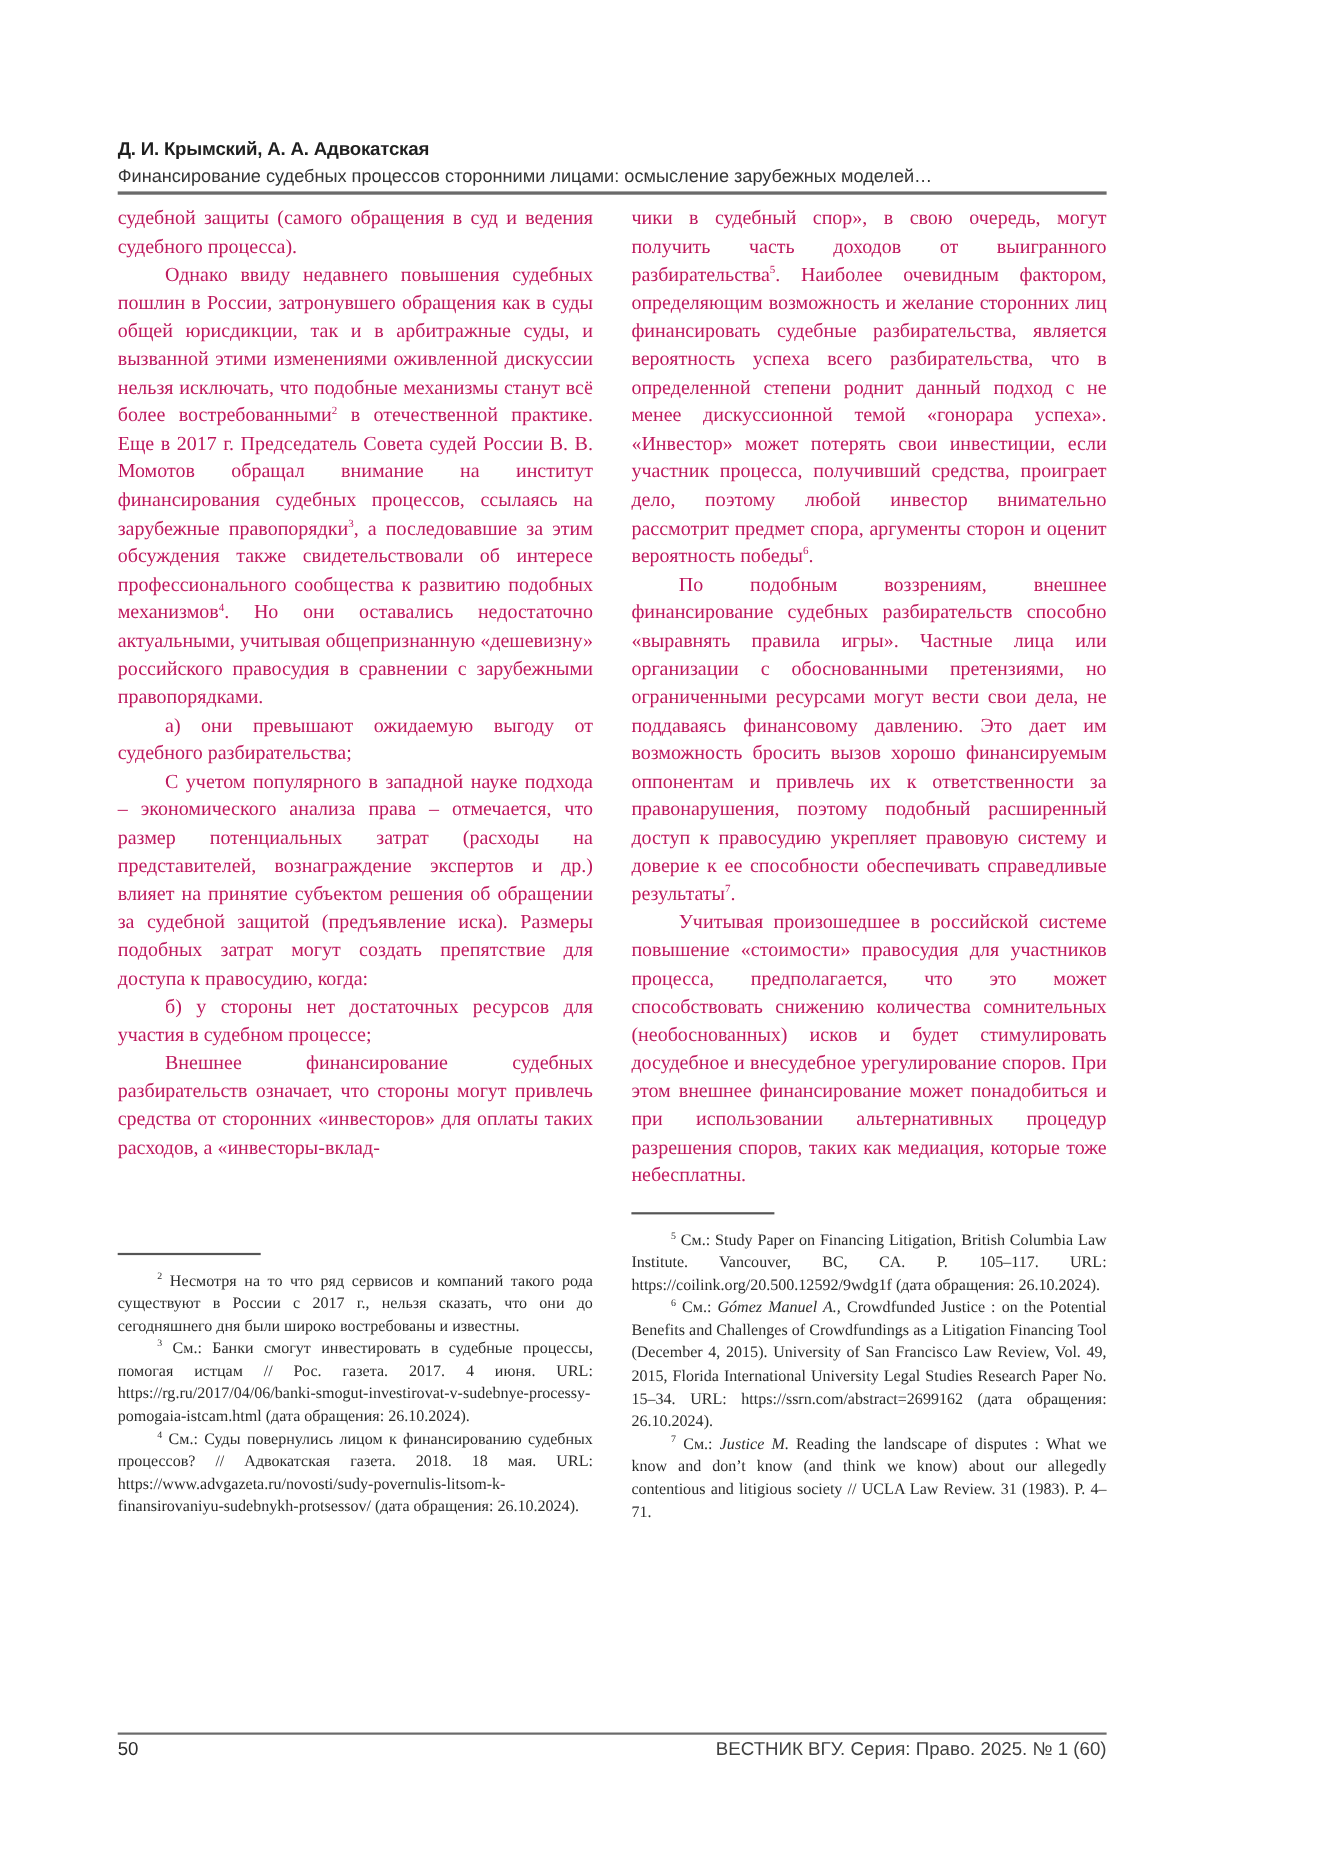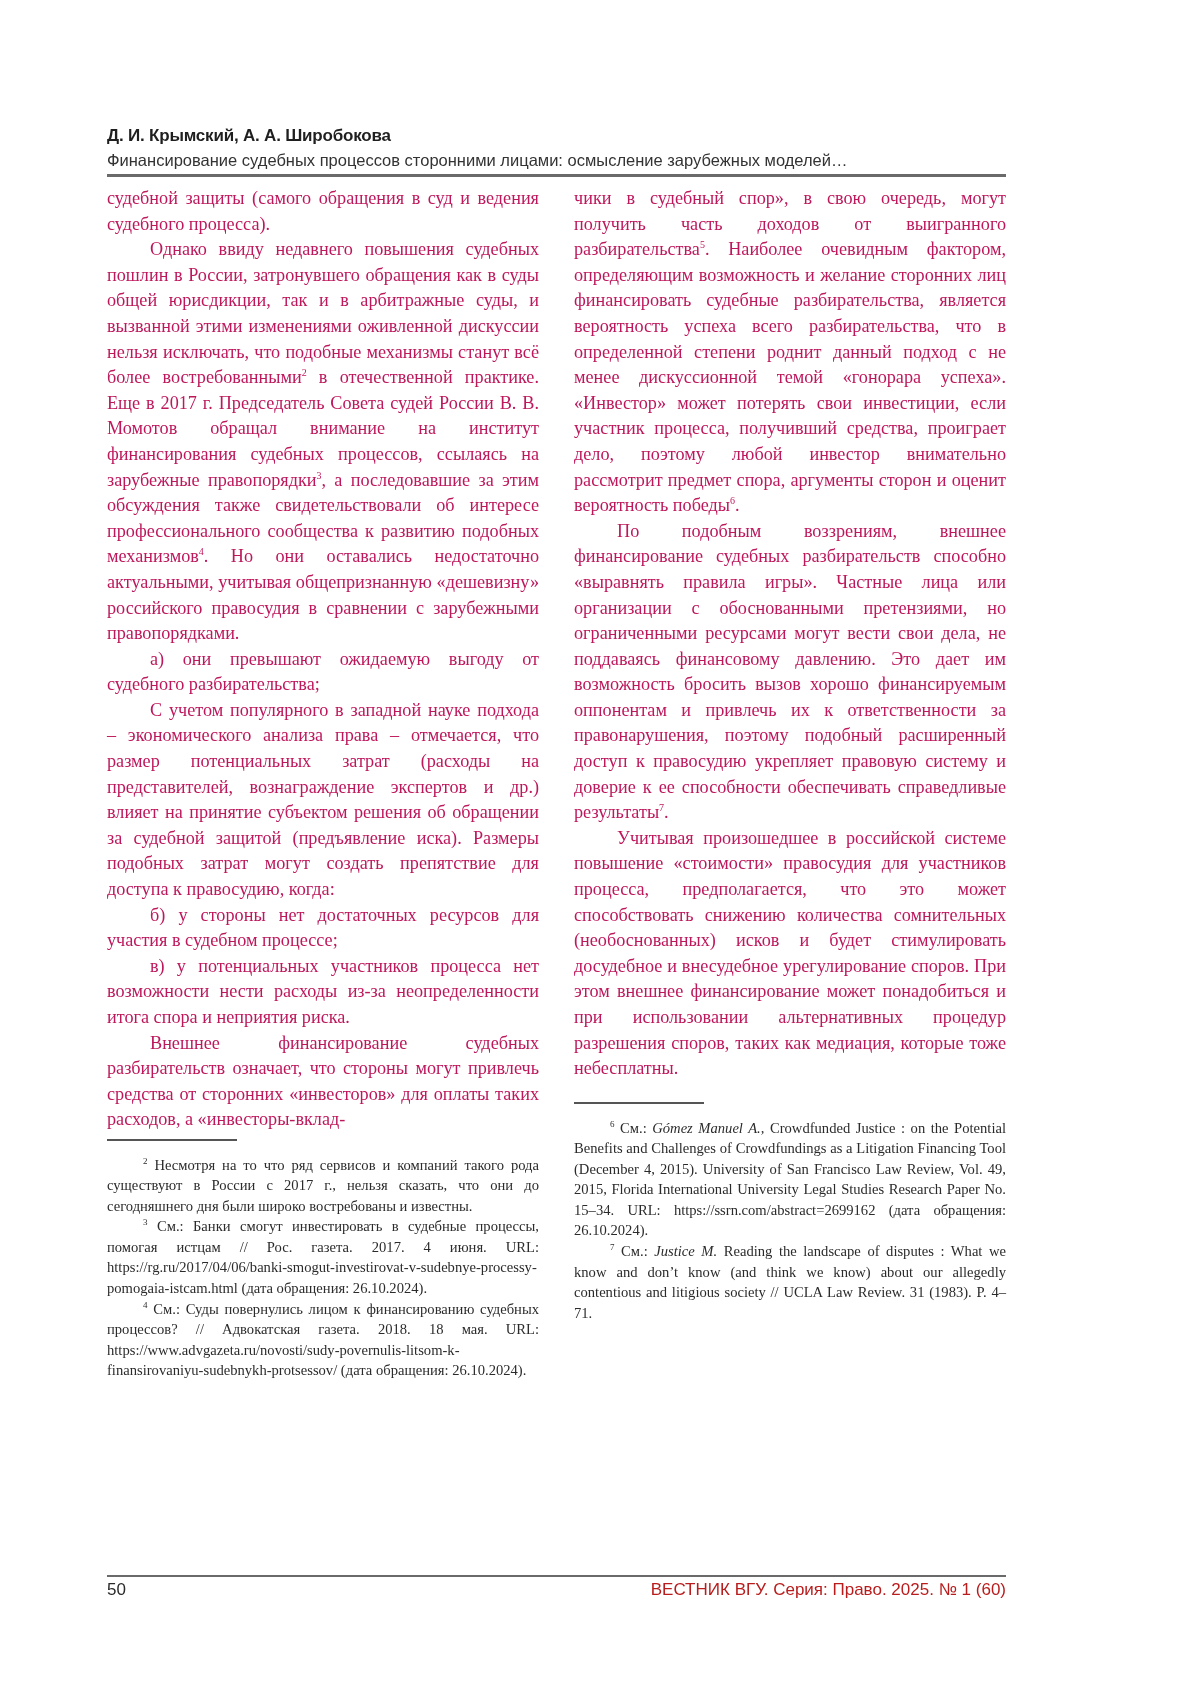--- a/index.html
+++ b/index.html
@@ -22,39 +22,38 @@
   .footnotes { font-family: "Liberation Serif", serif; font-size: 14.6px; line-height: 20.6px; text-align: justify; color: #2b2b2b; }
   .footnotes p { margin: 0; text-indent: 36px; }
   .footnotes sup { font-size: 9px; vertical-align: 6px; }
   .fn-left { position: absolute; top: 1139px; left: 0; width: 432px; }
   .fn-right { position: absolute; top: 1102px; left: 467px; width: 432px; }
   .fn-block { margin-top: 14px; }
   i { font-style: italic; }
 
   .foot-rule { position: absolute; top: 1575px; left: 0; width: 899px; height: 2px; background: #6a6a6a; }
   .folio { position: absolute; top: 1580px; left: 0; font-family: "Liberation Sans", sans-serif; font-size: 17px; color: #2a2a2a; }
-  .journal { position: absolute; top: 1580px; right: 0; font-family: "Liberation Sans", sans-serif; font-size: 17px; color: #b91c1c; }
+  .journal { position: absolute; top: 1580px; right: 0; font-family: "Liberation Sans", sans-serif; font-size: 17px; color: #404040; }
 </style>
 </head>
 <body>
 
 <div class="page">
   <div class="run-head">
-    <div class="authors">Д. И. Крымский, А. А. Широбокова</div>
+    <div class="authors">Д. И. Крымский, А. А. Адвокатская</div>
     <div class="article-title">Финансирование судебных процессов сторонними лицами: осмысление зарубежных моделей…</div>
   </div>
   <div class="head-rule"></div>
 
   <div class="col col-left body-text">
     <p>судебной защиты (самого обращения в суд и ведения судебного процесса).</p>
     <p class="ind"><span>Однако ввиду недавнего повышения судебных пошлин в России, затронувшего обращения как в суды общей юрисдикции, так и в арбитражные суды, и вызванной этими изменениями оживленной дискуссии нельзя исключать, что подобные механизмы станут всё более востребованными</span><sup>2</sup><span> в отечественной практике. Еще в 2017 г. Председатель Совета судей России В. В. Момотов обращал внимание на институт финансирования судебных процессов, ссылаясь на зарубежные правопорядки</span><sup>3</sup><span>, а последовавшие за этим обсуждения также свидетельствовали об интересе профессионального сообщества к развитию подобных механизмов</span><sup>4</sup><span>. Но они оставались недостаточно актуальными, учитывая общепризнанную «дешевизну» российского правосудия в сравнении с зарубежными правопорядками.</span></p>
     <p class="ind">а) они превышают ожидаемую выгоду от судебного разбирательства;</p>
     <p class="ind">С учетом популярного в западной науке подхода – экономического анализа права – отмечается, что размер потенциальных затрат (расходы на представителей, вознаграждение экспертов и др.) влияет на принятие субъектом решения об обращении за судебной защитой (предъявление иска). Размеры подобных затрат могут создать препятствие для доступа к правосудию, когда:</p>
     <p class="ind">б) у стороны нет достаточных ресурсов для участия в судебном процессе;</p>
-    <p class="ind">в) у потенциальных участников процесса нет возможности нести расходы из-за неопределенности итога спора и неприятия риска.</p>
     <p class="ind">Внешнее финансирование судебных разбирательств означает, что стороны могут привлечь средства от сторонних «инвесторов» для оплаты таких расходов, а «инвесторы-вклад-</p>
   </div>
 
   <div class="col col-right body-text">
     <p><span>чики в судебный спор», в свою очередь, могут получить часть доходов от выигранного разбирательства</span><sup>5</sup><span>. Наиболее очевидным фактором, определяющим возможность и желание сторонних лиц финансировать судебные разбирательства, является вероятность успеха всего разбирательства, что в определенной степени роднит данный подход с не менее дискуссионной темой «гонорара успеха». «Инвестор» может потерять свои инвестиции, если участник процесса, получивший средства, проиграет дело, поэтому любой инвестор внимательно рассмотрит предмет спора, аргументы сторон и оценит вероятность победы</span><sup>6</sup><span>.</span></p>
     <p class="ind"><span>По подобным воззрениям, внешнее финансирование судебных разбирательств способно «выравнять правила игры». Частные лица или организации с обоснованными претензиями, но ограниченными ресурсами могут вести свои дела, не поддаваясь финансовому давлению. Это дает им возможность бросить вызов хорошо финансируемым оппонентам и привлечь их к ответственности за правонарушения, поэтому подобный расширенный доступ к правосудию укрепляет правовую систему и доверие к ее способности обеспечивать справедливые результаты</span><sup>7</sup><span>.</span></p>
     <p class="ind">Учитывая произошедшее в российской системе повышение «стоимости» правосудия для участников процесса, предполагается, что это может способствовать снижению количества сомнительных (необоснованных) исков и будет стимулировать досудебное и внесудебное урегулирование споров. При этом внешнее финансирование может понадобиться и при использовании альтернативных процедур разрешения споров, таких как медиация, которые тоже небесплатны.</p>
   </div>
 
   <div class="fn-left footnotes">
@@ -62,20 +61,21 @@
     <div class="fn-block">
       <p><sup>2</sup> <span>Несмотря на то что ряд сервисов и компаний такого рода существуют в России с 2017 г., нельзя сказать, что они до сегодняшнего дня были широко востребованы и известны.</span></p>
       <p><sup>3</sup> <span>См.: Банки смогут инвестировать в судебные процессы, помогая истцам // Рос. газета. 2017. 4 июня. URL: https://rg.ru/2017/04/06/banki-smogut-investirovat-v-sudebnye-processy-pomogaia-istcam.html (дата обращения: 26.10.2024).</span></p>
       <p><sup>4</sup> <span>См.: Суды повернулись лицом к финансированию судебных процессов? // Адвокатская газета. 2018. 18 мая. URL: https://www.advgazeta.ru/novosti/sudy-povernulis-litsom-k-finansirovaniyu-sudebnykh-protsessov/ (дата обращения: 26.10.2024).</span></p>
     </div>
   </div>
 
   <div class="fn-right footnotes">
     <div class="fn-rule"></div>
     <div class="fn-block">
+      <p><sup>5</sup> <span>См.: </span><span>Study Paper on Financing Litigation, British Columbia Law Institute. Vancouver, BC, CA. P. 105–117. URL: https://coilink.org/20.500.12592/9wdg1f (дата обращения: 26.10.2024).</span></p>
       <p><sup>6</sup> <span>См.: </span><i>Gómez Manuel A.,</i><span> Crowdfunded Justice : on the Potential Benefits and Challenges of Crowdfundings as a Litigation Financing Tool (December 4, 2015). University of San Francisco Law Review, Vol. 49, 2015, Florida International University Legal Studies Research Paper No. 15–34. URL: https://ssrn.com/abstract=2699162 (дата обращения: 26.10.2024).</span></p>
       <p><sup>7</sup> <span>См.: </span><i>Justice M.</i><span> Reading the landscape of disputes : What we know and don’t know (and think we know) about our allegedly contentious and litigious society // UCLA Law Review. 31 (1983). P. 4–71.</span></p>
     </div>
   </div>
 
   <div class="foot-rule"></div>
   <div class="folio">50</div>
   <div class="journal">ВЕСТНИК ВГУ. Серия: Право. 2025. № 1 (60)</div>
 </div>
 

